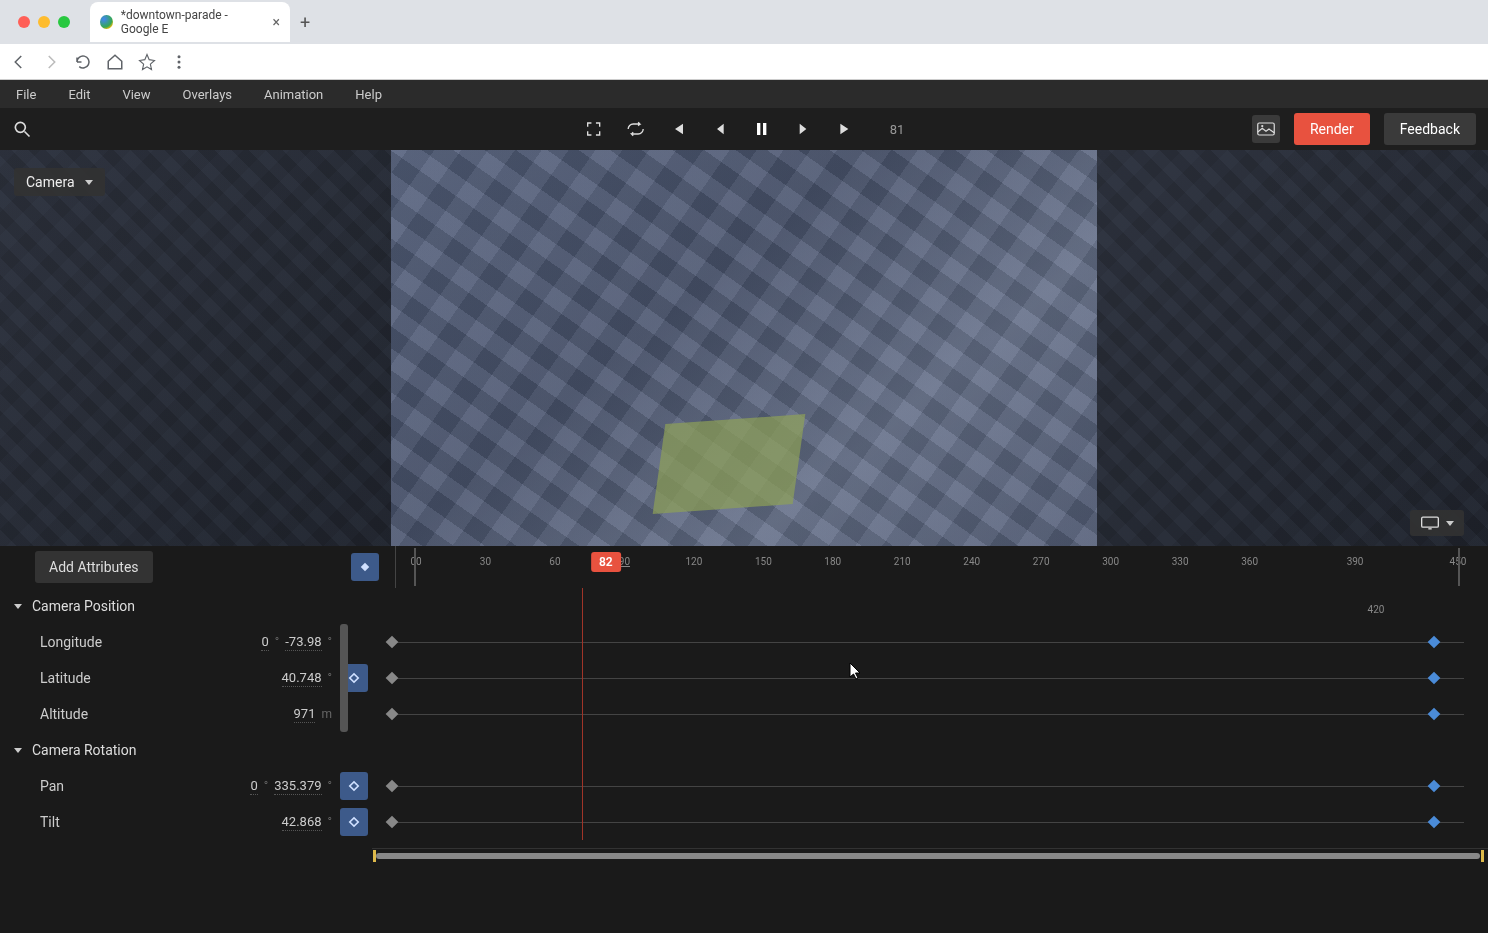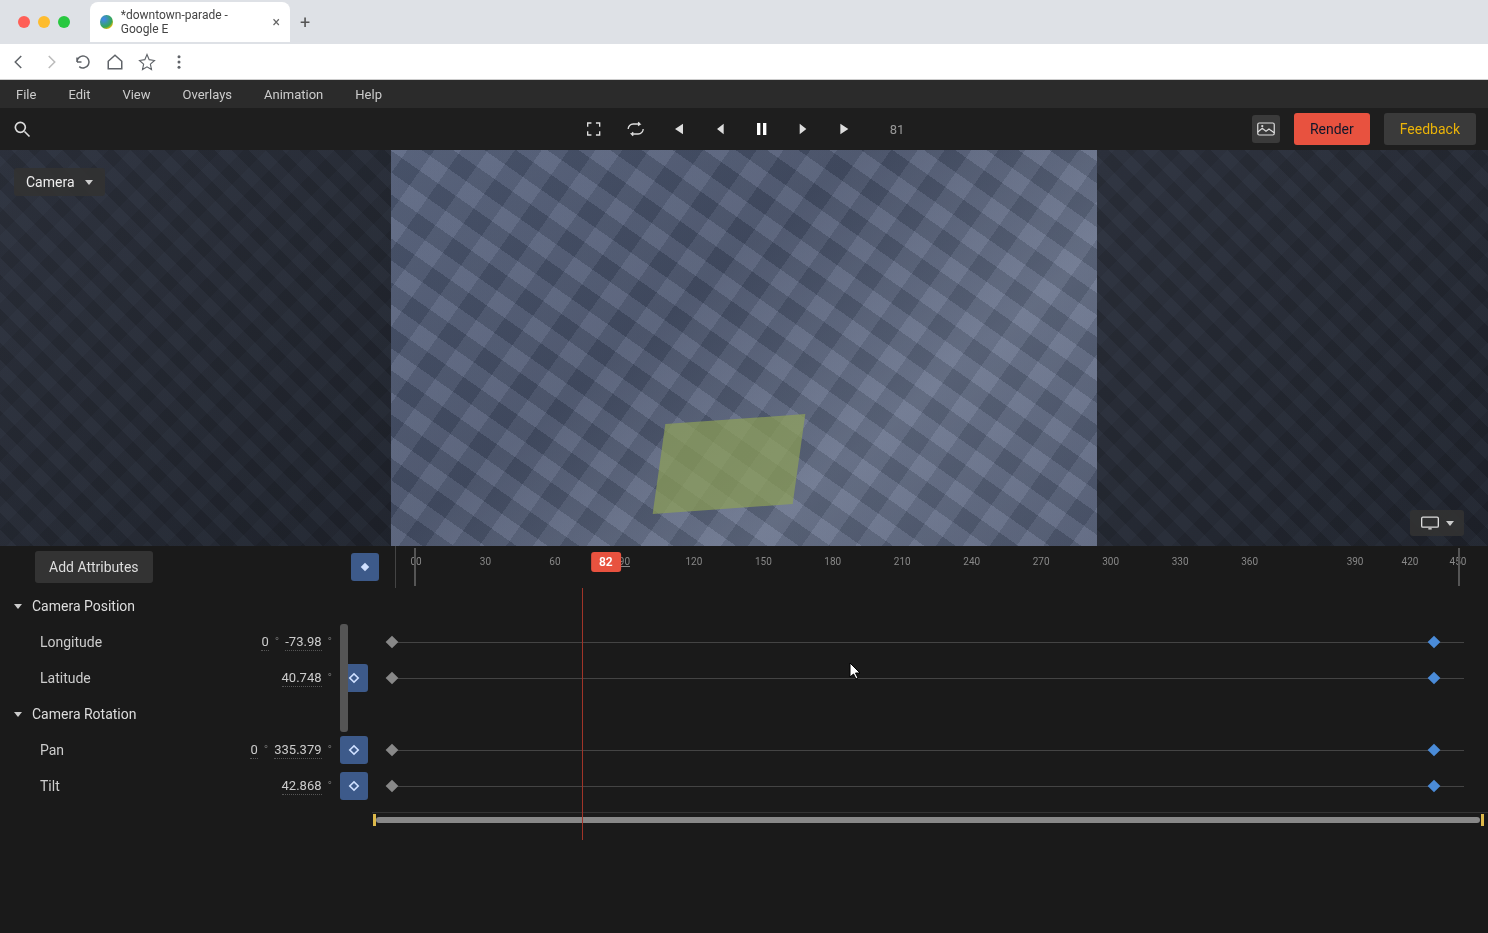--- a/index.html
+++ b/index.html
@@ -28,22 +28,22 @@
   .menubar .menu-item { padding: 4px 16px; }
   
   
   .top-controls { display: flex; align-items: center; justify-content: space-between; background: #1e1e1e; height: 42px; padding: 0 12px; }
   .top-controls .left { display:flex; align-items:center; }
   .top-controls .center { position:absolute; left:50%; transform:translateX(-50%); display: flex; align-items: center; gap: 22px; color: #ddd; }
   .top-controls .right { display: flex; align-items: center; gap: 14px; }
   .play-ctl { width: 20px; height: 20px; display:flex; align-items:center; justify-content:center; }
   .frame-num { font-size: 13px; color: #999; margin-left: 12px; }
   .btn { padding: 8px 16px; border-radius: 3px; font-size: 14px; }
-  .btn-render { background: #e8523f; color: #0f172a; }
-  .btn-feedback { background: #3a3a3a; color: #eab308; }
+  .btn-render { background: #e8523f; color: #ffffff; }
+  .btn-feedback { background: #3a3a3a; color: #ffffff; }
   .icon-btn { width: 28px; height: 28px; background:#3a3a3a; border-radius:3px; display:flex; align-items:center; justify-content:center; }
   
   
   .viewport-wrap { position: relative; height: 396px; display:flex; }
   .viewport-side { flex: 1; background: linear-gradient(135deg, #2a2e38, #1a1d24); position:relative; overflow:hidden;}
   .viewport-side::after{content:"";position:absolute;inset:0;background:
     repeating-linear-gradient(45deg, rgba(80,90,110,.3) 0 12px, rgba(40,45,55,.3) 12px 24px),
     repeating-linear-gradient(-45deg, rgba(60,70,90,.25) 0 16px, rgba(30,35,45,.25) 16px 32px);
     opacity:.5;}
   .viewport-main { width: 706px; background: linear-gradient(140deg, #4b5670, #3a4258 40%, #6a7388 70%, #4a5268); position:relative; overflow:hidden; }
@@ -259,21 +259,21 @@
         <span class="ruler-tick" style="left: 297.867px;">120</span>
         <span class="ruler-tick" style="left: 367.333px;">150</span>
         <span class="ruler-tick" style="left: 436.8px;">180</span>
         <span class="ruler-tick" style="left: 506.267px;">210</span>
         <span class="ruler-tick" style="left: 575.733px;">240</span>
         <span class="ruler-tick" style="left: 645.2px;">270</span>
         <span class="ruler-tick" style="left: 714.667px;">300</span>
         <span class="ruler-tick" style="left: 784.133px;">330</span>
         <span class="ruler-tick" style="left: 853.6px;">360</span>
         <span class="ruler-tick" style="left: 923.067px; margin-left: 36px;">390</span>
-        <span class="ruler-tick" style="left: 1014px;">420</span>
+        <span class="ruler-tick" style="left: 980px; margin-top: 48px;">420</span>
         <span class="ruler-tick" style="left: 1062px;">450</span>
         <div class="ruler-end" style="left: 18px;"></div>
         <div class="ruler-end" style="left: 1062px;"></div>
         <div class="playhead-marker" style="left: 209.876px;">
           <div class="playhead-label">82</div>
         </div>
       </div>
   </div>
   <div class="prop-rows" id="prop-rows" style="position: relative;">
       <div class="prop-group-head">
@@ -302,20 +302,35 @@
         <span class="label">Latitude</span>
         <div class="prop-val">
           <span class="mainval">40.748</span>
           <span class="unit">°</span>
         </div>
         <div class="kf-toggle">
             <svg width="12" height="12" viewBox="0 0 12 12">
               <rect x="3" y="3" width="6" height="6" transform="rotate(45 6 6)" fill="none" stroke="#cfe0ff" stroke-width="1.6"></rect>
             </svg>
           </div>
+      </div>
+      <div class="track">
+        <div class="track-line"></div>
+        <div class="keyframe kf-gray" style="left:20px"></div>
+        <div class="keyframe kf-blue" style="left:1062px"></div>
+      </div>
+      </div>
+      <div class="prop-row">
+      <div class="prop-label-area">
+        <span class="label">Altitude</span>
+        <div class="prop-val">
+          <span class="mainval">971</span>
+          <span class="unit">m</span>
+        </div>
+        <div class="kf-toggle empty"></div>
       </div>
       <div class="track">
         <div class="track-line"></div>
         <div class="keyframe kf-gray" style="left:20px"></div>
         <div class="keyframe kf-blue" style="left:1062px"></div>
       </div>
       </div>
       <div class="prop-group-head">
         <span class="caret caret-down"></span>
         <span>Camera Rotation</span>

